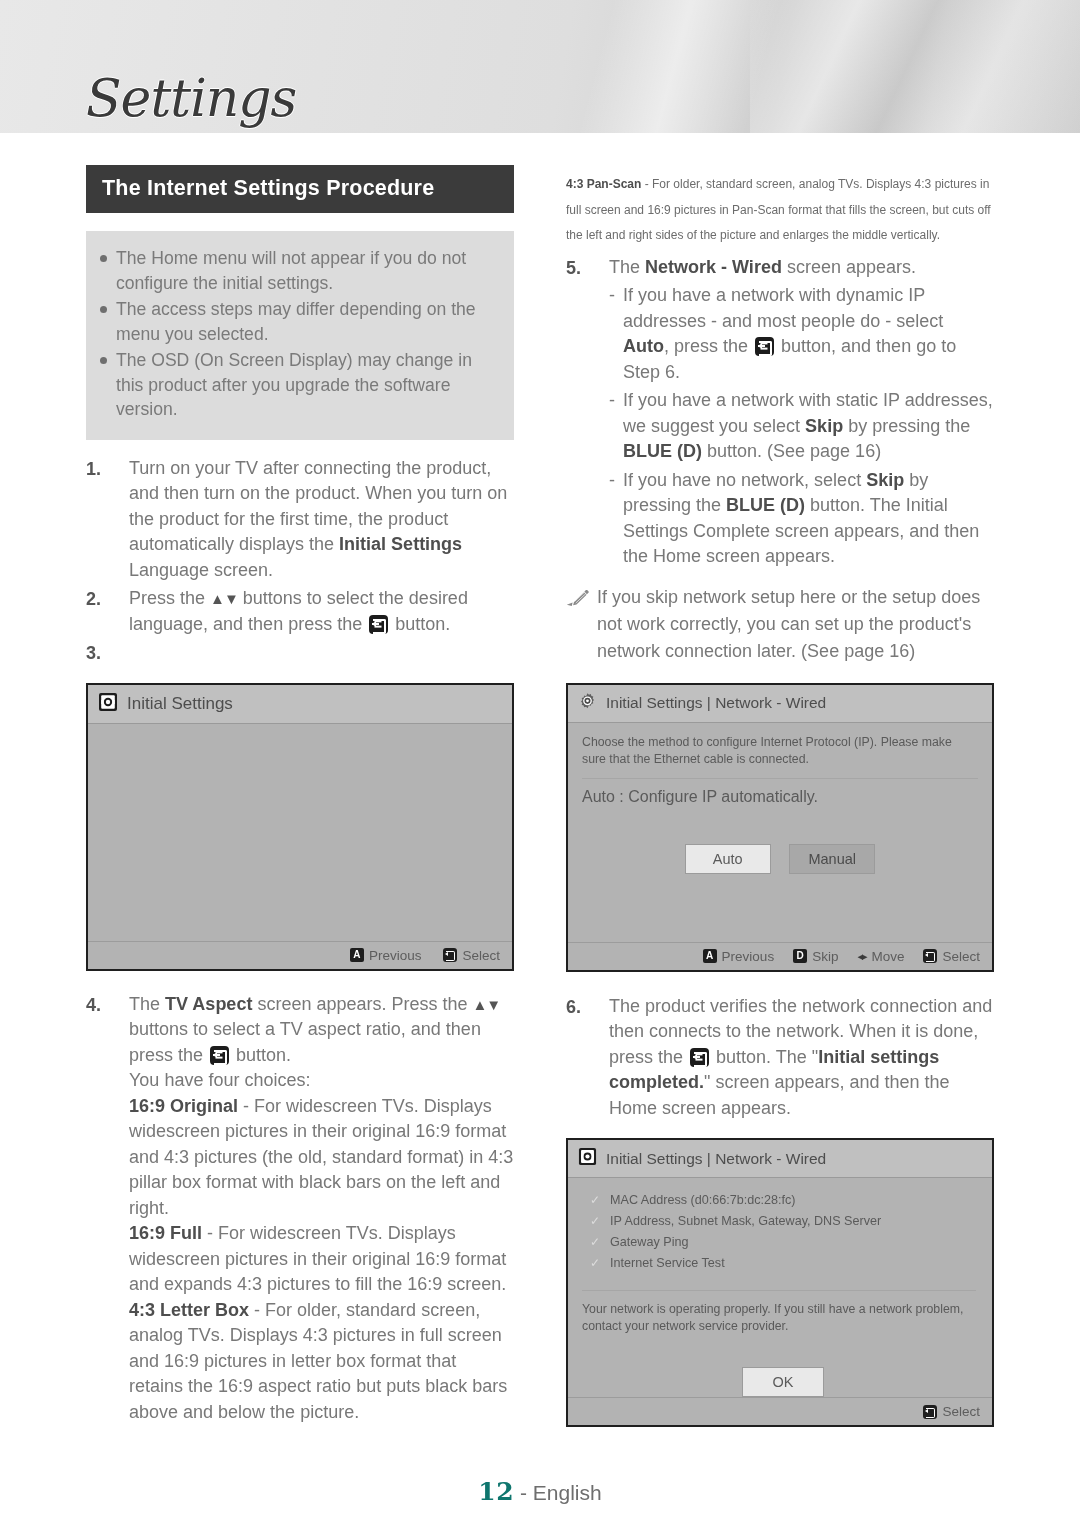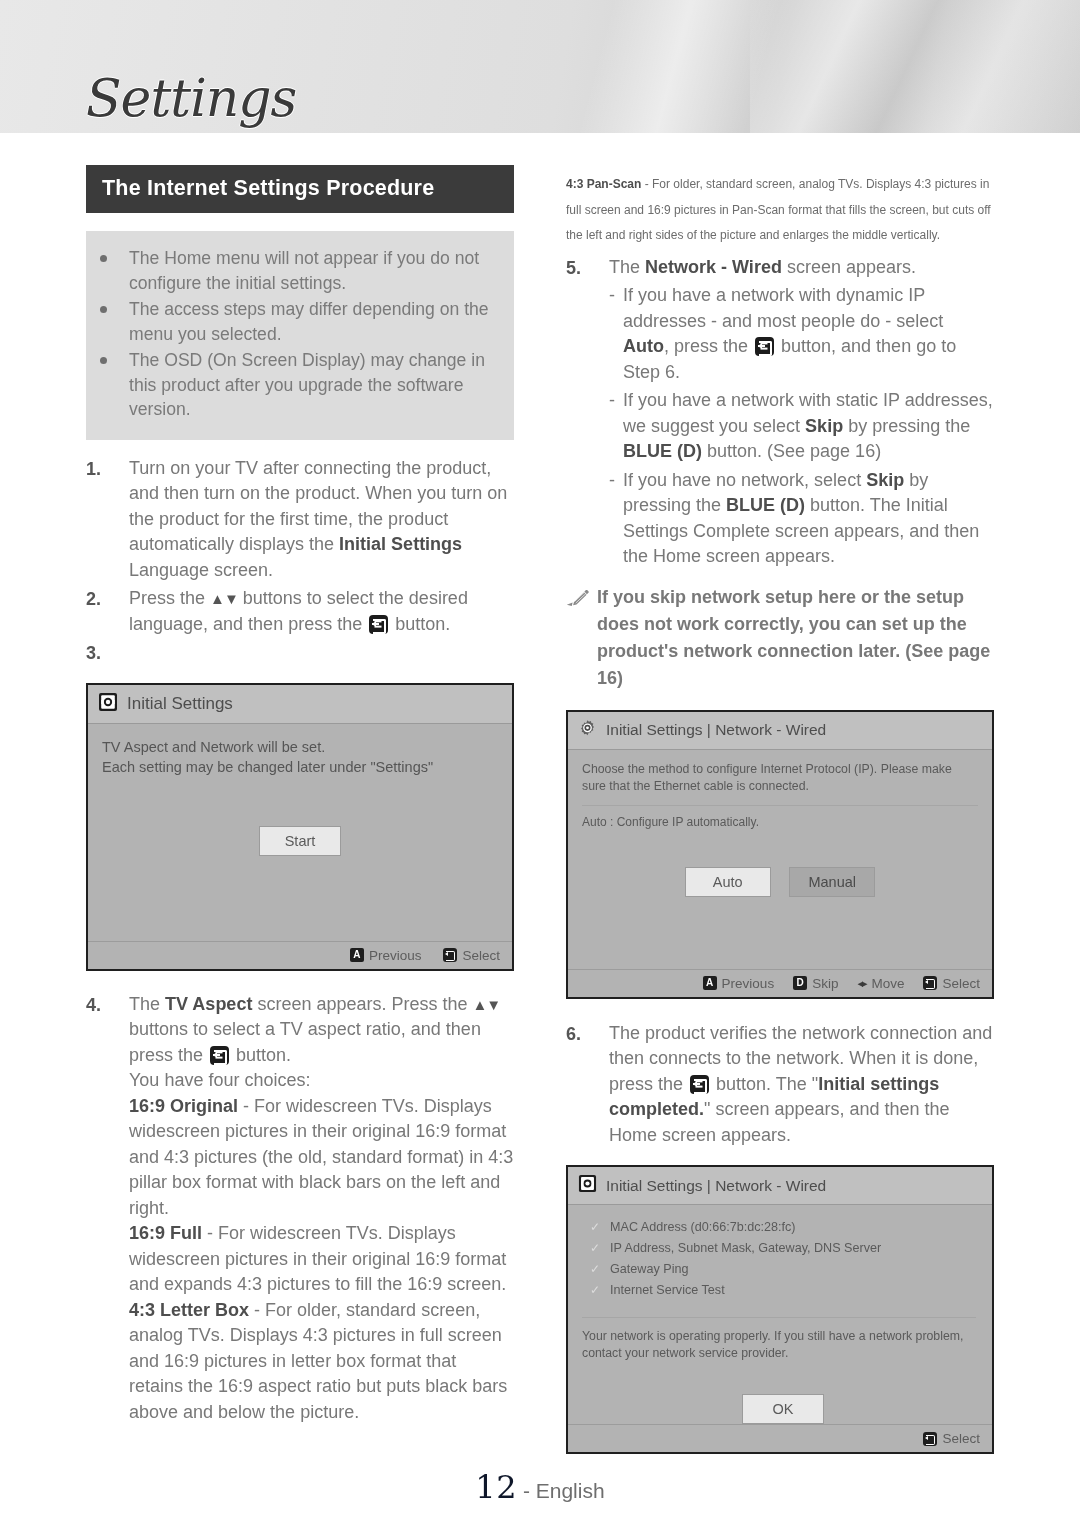--- a/index.html
+++ b/index.html
@@ -63,21 +63,20 @@
   
   .note-box{
     background:#dcdcdc;
     margin-top:18px;
     padding:15px 16px 16px 14px;
     width:398px;
   }
   .note-li{
     display:flex;font-size:17.6px;line-height:24.5px;color:#7a7a7a;
     margin-bottom:2px;
-    gap:13px;
   }
   .note-li .dot{
     flex:0 0 auto;width:16px;padding-top:9px;
   }
   .note-li .dot i{
     display:block;width:7px;height:7px;border-radius:50%;background:#6f6f6f;
   }
 
   
   .steps{margin-top:16px;}
@@ -112,21 +111,21 @@
     transform:none;
   }
   .ent em{
     position:absolute;left:3px;top:6px;width:0;height:0;
     border-top:3.5px solid transparent;border-bottom:3.5px solid transparent;
     border-right:4px solid #fff;display:block;
   }
   .updn{font-size:15px;letter-spacing:-1px;color:#555;}
 
   
-  .pnote{display:flex;margin-top:14px;font-weight:bold;}
+  .pnote{display:flex;margin-top:14px;}
   .pnote .pic{flex:0 0 auto;width:31px;padding-top:6px;}
   .pnote .ptxt{flex:1 1 auto;font-size:18px;line-height:27px;color:#787878;}
 
   
   .shot{
     border:2px solid #1f1f1f;background:#b3b3b3;
     margin-top:16px;position:relative;
   }
   .shot-head{
     background:#c0c0c0;border-bottom:1px solid #9a9a9a;
@@ -165,21 +164,21 @@
   }
   .btn-light{background:#e9e9e9;}
   .btn-dark{background:#a8a8a8;color:#4b4b4b;}
 
   
   .pg{
     position:absolute;left:0;bottom:26px;width:1080px;text-align:center;
     font-size:21px;color:#6e6e6e;
   }
   .pg .n{
-    font-family:"DejaVu Serif", serif;font-weight:normal;font-size:32px;color:#0f172a;
+    font-family:"DejaVu Serif", serif;font-weight:bold;font-size:25px;color:#0f766e;
     letter-spacing:.5px;
   }
 </style>
 </head>
 <body>
 
 <div class="banner">
   <div class="banner-title-base">Settings</div>
   <div class="banner-title">Settings</div>
 </div>
@@ -232,27 +231,20 @@
         <svg width="20" height="20" viewBox="0 0 20 20">
             <rect x="1" y="1" width="18" height="18" rx="2" fill="#1d1d1d"></rect>
             <rect x="3.2" y="3.2" width="13.6" height="13.6" rx="1" fill="#ffffff"></rect>
             <circle cx="10" cy="10" r="4.2" fill="#1d1d1d"></circle>
             <circle cx="10" cy="10" r="2.2" fill="#ffffff"></circle>
             <rect x="3.2" y="8" width="2.4" height="4" fill="#ffffff"></rect>
             <rect x="14.4" y="8" width="2.4" height="4" fill="#ffffff"></rect>
           </svg>
       </span>
       <span class="ttl">Initial Settings</span>
-    </div>
-    <div class="shot-body">
-      <div style="font-size:14.5px;color:#555;line-height:20px;">TV Aspect and Network will be set.</div>
-      <div style="font-size:14.5px;color:#555;line-height:20px;">Each setting may be changed later under "Settings"</div>
-      <div style="text-align:center;margin-top:49px;">
-        <span class="btn btn-light" style="width:80px;">Start</span>
-      </div>
     </div>
     <div class="shot-foot" style="position:absolute;left:0;right:0;bottom:0;">
       <span class="fi">
           <span class="keycap">A</span>
           <span>Previous</span>
         </span>
       <span class="fi">
           <span class="ent-sm">
             <em></em>
           </span>
@@ -332,21 +324,21 @@
             <circle cx="10" cy="9.3" r="4.6" fill="#ffffff"></circle>
             <circle cx="10" cy="9.3" r="3.2" fill="#4a4a4a"></circle>
             <circle cx="10" cy="9.3" r="1.5" fill="#ffffff"></circle>
           </svg>
       </span>
       <span class="ttl">Initial Settings | Network - Wired</span>
     </div>
     <div class="shot-body" style="padding-top:11px;">
       <div style="font-size:12.3px;color:#5a5a5a;line-height:17px;">Choose the method to configure Internet Protocol (IP). Please make sure that the Ethernet cable is connected.</div>
       <div style="border-top:1px solid #a6a6a6;margin:10px 0 9px 0;"></div>
-      <div style="font-size:12px;color:#5a5a5a;">Auto : Configure IP automatically.</div>
+      <div style="font-size:16px;color:#5a5a5a;">Auto : Configure IP automatically.</div>
       <div style="text-align:center;margin-top:38px;">
         <span class="btn btn-light" style="width:84px;">Auto</span>
         <span class="btn btn-dark" style="width:84px;margin-left:14px;">Manual</span>
       </div>
     </div>
     <div class="shot-foot" style="position:absolute;left:0;right:0;bottom:0;gap:19px;">
       <span class="fi">
           <span class="keycap">A</span>
           <span>Previous</span>
         </span>

